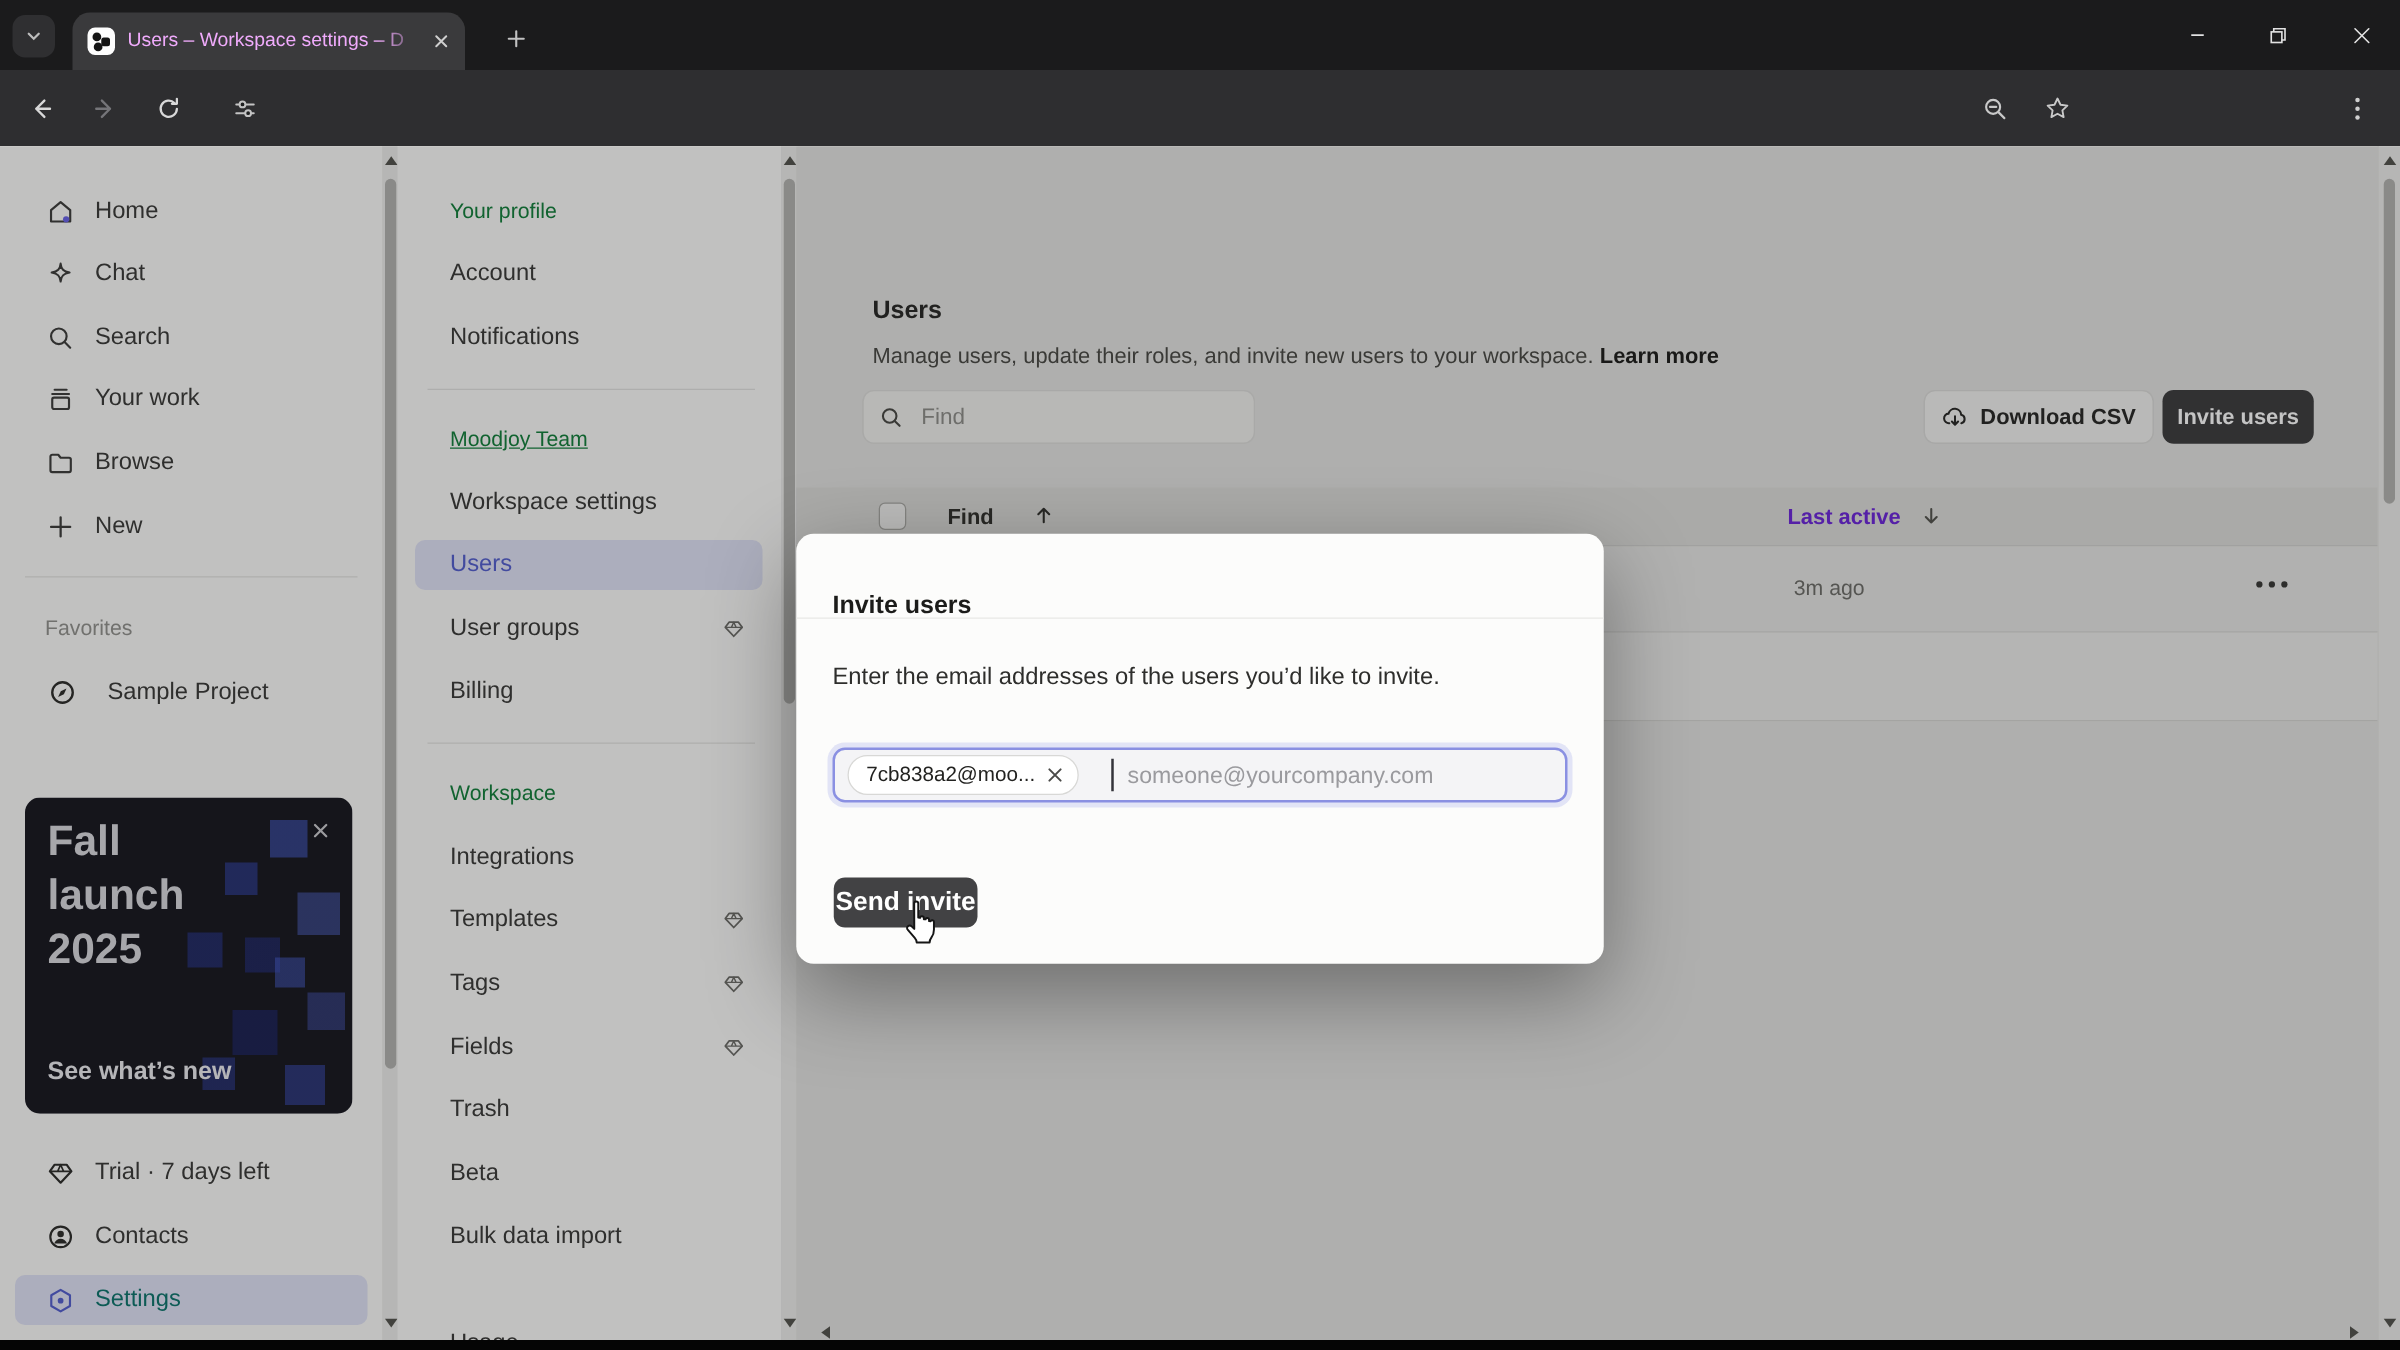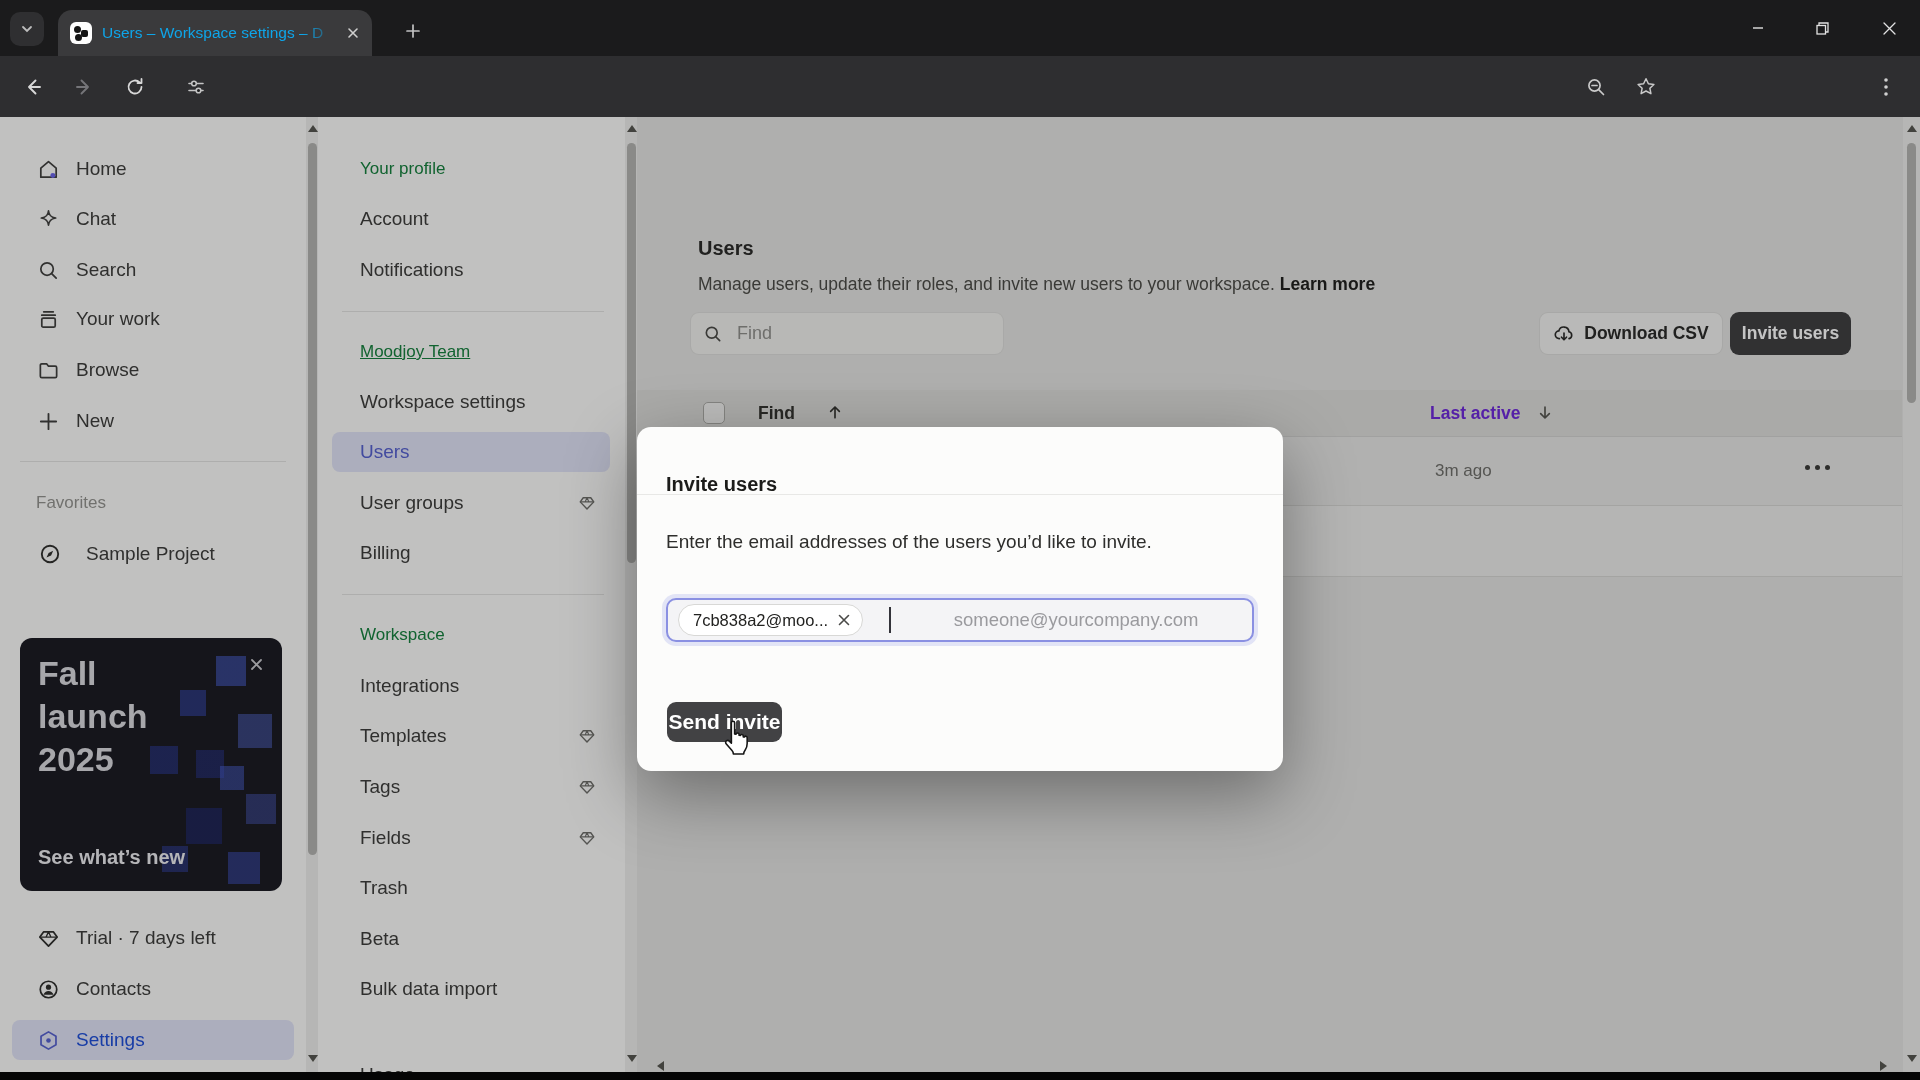--- a/index.html
+++ b/index.html
@@ -9,39 +9,39 @@
 
   
   .tabstrip{position:absolute;left:0;top:0;width:1920px;height:56px;background:#1B1B1C;}
   .tab-search-btn{position:absolute;left:10px;top:12px;width:34px;height:34px;border-radius:10px;background:#2F2F31;display:flex;align-items:center;justify-content:center;}
   .tab{position:absolute;left:58px;top:10px;width:314px;height:46px;background:#3A3A3C;border-radius:14px 14px 0 0;display:flex;align-items:center;padding:0 12px;}
   .favicon{width:22px;height:22px;border-radius:6px;background:#FDFDFD;position:relative;flex:0 0 auto;margin-right:10px;}
   .favicon i{position:absolute;background:#141414;border-radius:50%;}
   .favicon .d1{width:7px;height:7px;left:4px;top:4px;}
   .favicon .d2{width:7px;height:7px;left:11px;top:8px;border-radius:2px;}
   .favicon .d3{width:7px;height:7px;left:5px;top:12px;}
-  .tab-title{flex:1;color:#0ea5e9;font-size:15.5px;white-space:nowrap;overflow:hidden;-webkit-mask-image:linear-gradient(90deg,#000 85%,transparent);mask-image:linear-gradient(90deg,#000 85%,transparent);}
+  .tab-title{flex:1;color:#f0abfc;font-size:15.5px;white-space:nowrap;overflow:hidden;-webkit-mask-image:linear-gradient(90deg,#000 85%,transparent);mask-image:linear-gradient(90deg,#000 85%,transparent);}
   .newtab-btn{position:absolute;left:398px;top:16px;width:30px;height:30px;display:flex;align-items:center;justify-content:center;}
   .wctrl{position:absolute;top:8px;width:46px;height:40px;display:flex;align-items:center;justify-content:center;}
   .toolbar{position:absolute;left:0;top:56px;width:1920px;height:61px;background:#2E2E30;}
   .tb-ic{position:absolute;top:50%;transform:translate(-50%,-50%);}
   .omnibox{position:absolute;left:172px;top:64px;width:1530px;height:44px;border-radius:22px;background:#1E1F20;}
   .url-text{position:absolute;left:222px;top:64px;height:44px;line-height:44px;color:#E4E4E2;font-size:17px;}
   .incog{position:absolute;left:1718px;top:64px;width:138px;height:44px;border-radius:22px;background:#3C3C3F;display:flex;align-items:center;justify-content:center;gap:9px;}
   .incog span{color:#E6E6E6;font-size:15.5px;}
 
   
   .app{position:absolute;left:0;top:117px;width:1920px;height:955px;background:#E4E4E2;}
   .sidebar{position:absolute;left:0;top:0;width:306px;height:955px;background:#FBFBFA;}
   .settingsnav{position:absolute;left:318px;top:0;width:307px;height:955px;background:#FBFBFA;}
   .side-item{position:absolute;left:12px;width:282px;height:40px;display:flex;align-items:center;border-radius:8px;}
   .side-item .ic{width:24px;display:flex;justify-content:center;margin-left:24px;flex:0 0 auto;}
   .side-item .lb{margin-left:16px;font-size:19px;color:#3C3C3A;white-space:nowrap;}
   .side-item.active{background:#E0E2F6;}
-  .side-item.active .lb{color:#1d4ed8;}
+  .side-item.active .lb{color:#0f766e;}
   .sec-hdr{position:absolute;font-size:17px;color:#93938F;}
   .divider{position:absolute;height:1px;background:#E3E3E1;}
   .nav-item{position:absolute;left:14px;width:278px;height:40px;display:flex;align-items:center;border-radius:8px;padding:0 14px 0 28px;}
   .nav-item .lb{font-size:19px;color:#3C3C3A;white-space:nowrap;flex:1;}
   .nav-item.active{background:#E0E2F6;}
   .nav-item.active .lb{color:#5560CF;}
   .nav-hdr{position:absolute;left:42px;font-size:17px;color:#15803d;}
 
   
   .promo{position:absolute;left:20px;top:521px;width:262px;height:253px;border-radius:12px;overflow:hidden;background:#191922;
@@ -95,21 +95,21 @@
   
   .scrim{position:absolute;left:0;top:117px;width:1920px;height:955px;background:rgba(8,8,10,.24);z-index:40;}
   .modal{position:absolute;left:637px;top:427px;width:646px;height:344px;background:#FCFCFB;border-radius:14px;box-shadow:0 24px 70px rgba(0,0,0,.38);z-index:50;}
   .modal-title{position:absolute;left:29px;top:46px;font-size:20px;font-weight:bold;color:#1C1C1A;}
   .modal-div{position:absolute;left:0;top:67px;width:646px;height:1px;background:#E8E8E6;}
   .modal-body-text{position:absolute;left:29px;top:104px;font-size:19px;color:#2E2E2C;}
   .email-input{position:absolute;left:29px;top:171px;width:588px;height:44px;border-radius:10px;background:#F4F4F6;border:2px solid #8A90E2;box-shadow:0 0 0 4px rgba(138,144,226,.22);display:flex;align-items:center;padding:0 10px;}
   .chip{height:32px;border-radius:16px;background:#FFFFFF;border:1px solid #D8D8D6;display:flex;align-items:center;padding:0 12px 0 14px;gap:10px;flex:0 0 auto;}
   .chip .chip-txt{font-size:16.5px;color:#222220;white-space:nowrap;}
   .caret{width:2px;height:26px;background:#33333A;margin-left:26px;flex:0 0 auto;}
-  .email-input input{border:none;outline:none;background:transparent;font-size:18.5px;color:#7f1d1d;flex:1;margin-left:19px;min-width:40px;text-align:center;}
+  .email-input input{border:none;outline:none;background:transparent;font-size:18.5px;color:#7f1d1d;flex:1;margin-left:9px;min-width:40px;}
   .email-input input::placeholder{color:#9A9A9E;}
   .send-btn{position:absolute;left:30px;top:275px;width:115px;height:40px;border-radius:9px;background:#424244;display:flex;align-items:center;justify-content:center;font-size:21px;font-weight:bold;color:#FFFFFF;}
   .cursor{position:absolute;left:81px;top:292px;z-index:60;}
 
   .blackbar{position:absolute;left:0;top:1072px;width:1920px;height:8px;background:#050505;z-index:45;}
 </style>
 </head>
 <body>
 
 <div class="stage">

